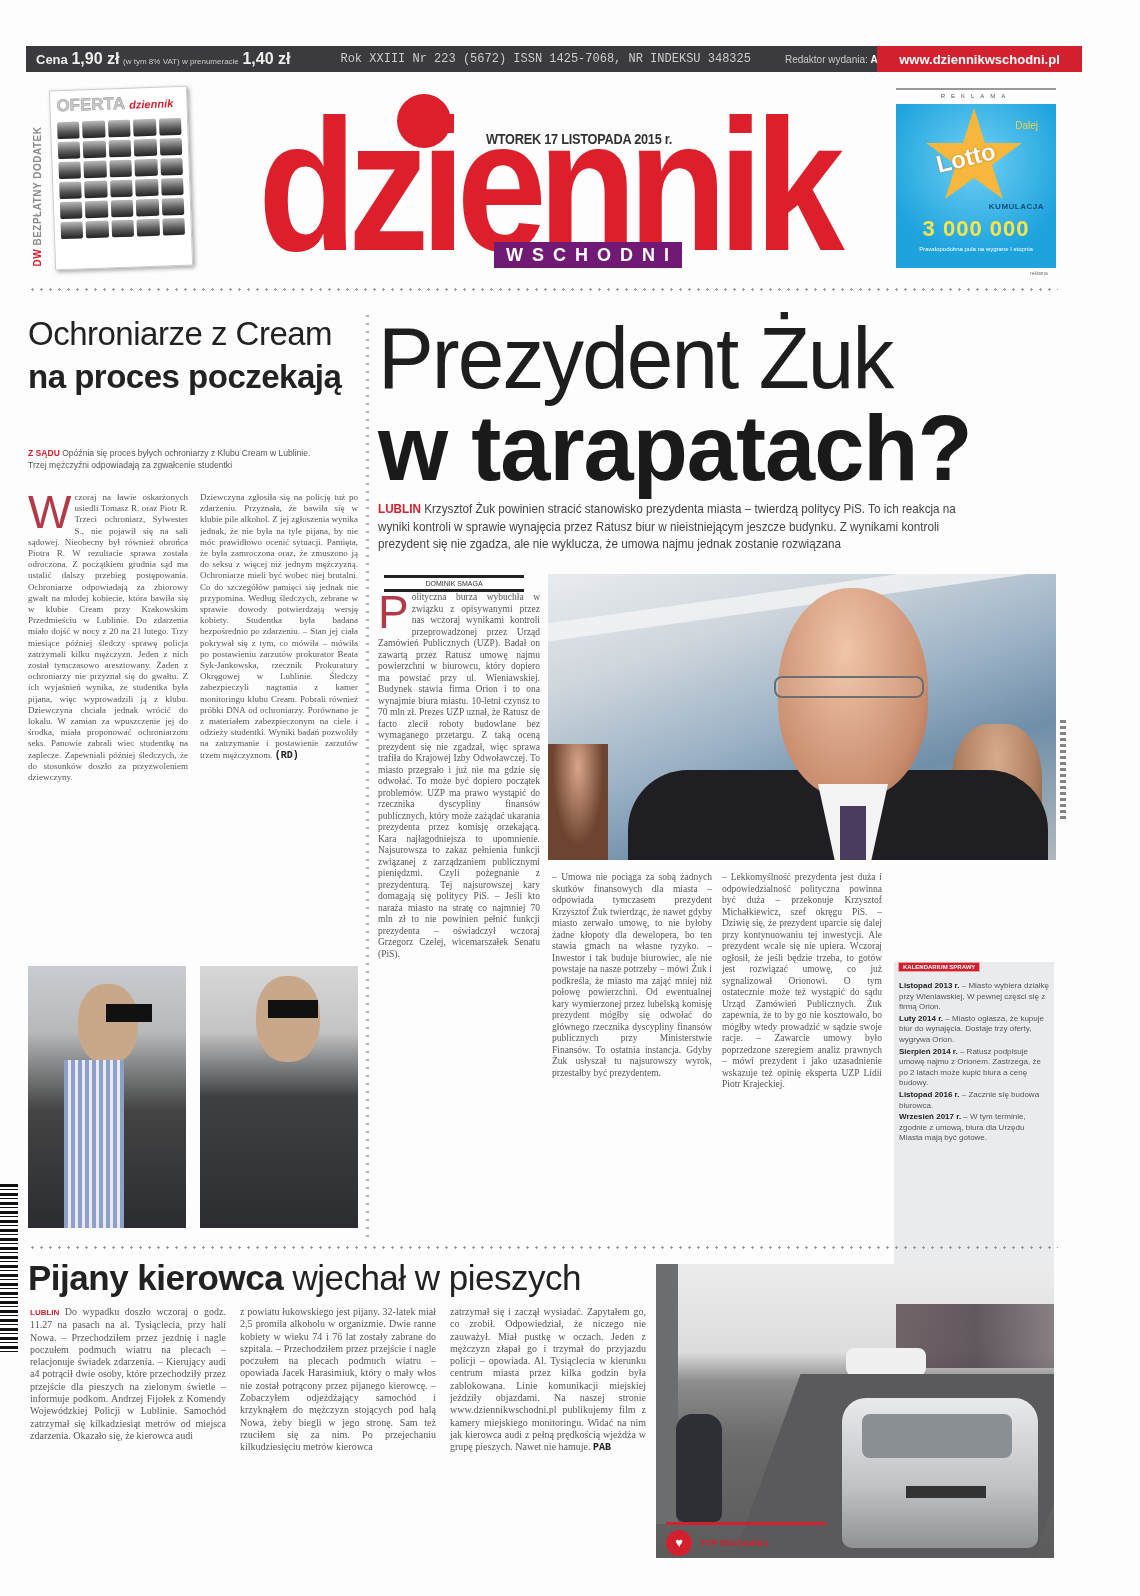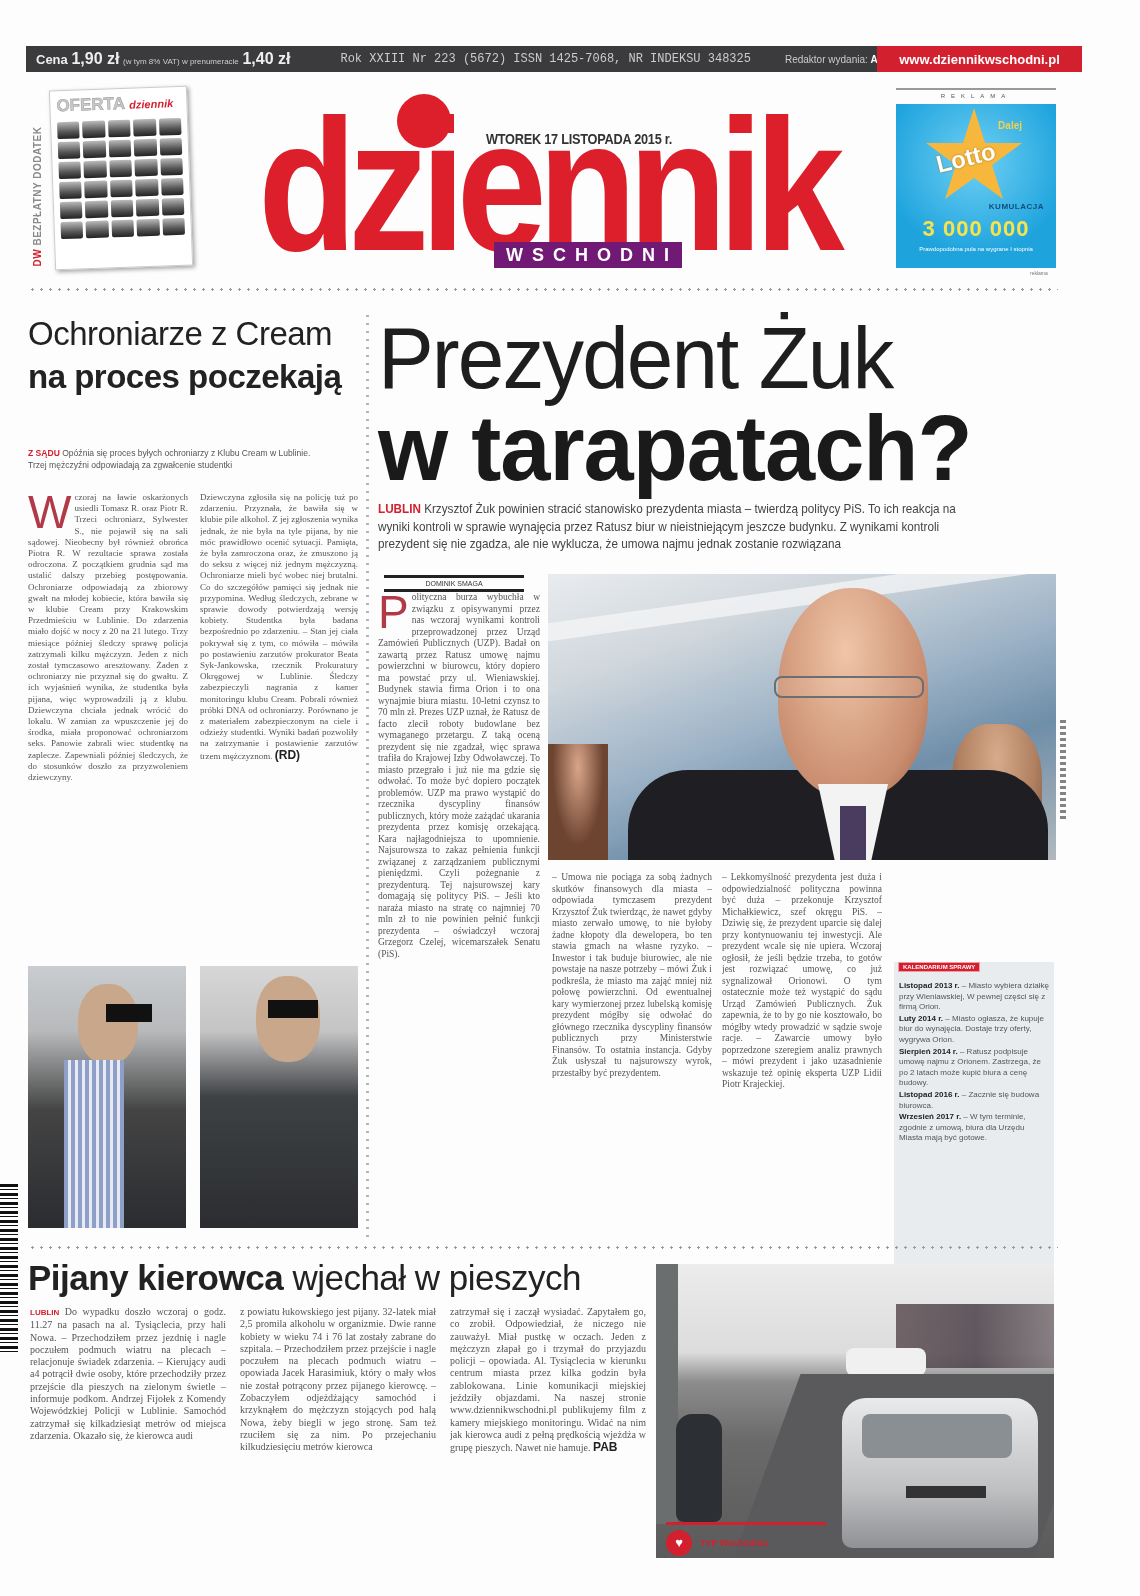--- a/index.html
+++ b/index.html
@@ -31,21 +31,21 @@
   .logo { position: absolute; left: 0; top: 0; font-family: "Liberation Sans", sans-serif; font-weight: bold; font-size: 188px; line-height: 190px; color: #dc1f2b; letter-spacing: -10px; transform: scaleX(0.86); transform-origin: left top; }
   .logo-dot { position: absolute; left: 139px; top: 4px; width: 54px; height: 54px; border-radius: 50%; background: #dc1f2b; }
   .date { position: absolute; left: 228px; top: 40px; font-size: 15px; font-weight: bold; color: #333; letter-spacing: -0.3px; transform: scaleX(0.85); transform-origin: left; white-space: nowrap; }
   .wschodni { position: absolute; left: 236px; top: 152px; width: 188px; height: 26px; background: #701a75; color: #fff; font-weight: bold; font-size: 18px; letter-spacing: 9px; text-align: center; line-height: 26px; padding-left: 8px; }
 
   
   .ad-label { position: absolute; left: 896px; top: 88px; width: 160px; border-top: 2px solid #999; text-align: center; font-size: 6px; letter-spacing: 6px; color: #555; padding-top: 3px; }
   .lotto { position: absolute; left: 896px; top: 104px; width: 160px; height: 164px; background: radial-gradient(circle at 50% 35%, #6fd0f4, #1ea3dd 70%); }
   .lotto .star { position: absolute; left: 28px; top: 4px; width: 100px; height: 100px; background: #f6b73c; clip-path: polygon(50% 0%, 61% 35%, 98% 35%, 68% 57%, 79% 91%, 50% 70%, 21% 91%, 32% 57%, 2% 35%, 39% 35%); }
   .lotto .star-word { position: absolute; left: 40px; top: 40px; color: #fff; font-weight: bold; font-size: 24px; transform: rotate(-14deg); text-shadow: 0 0 2px #a36b00; }
-  .lotto .plus { position: absolute; right: 34px; top: 16px; color: #f6d04a; font-size: 10px; font-weight: bold; }
+  .lotto .plus { position: absolute; right: 18px; top: 16px; color: #f6d04a; font-size: 10px; font-weight: normal; }
   .lotto .kum { position: absolute; right: 12px; top: 98px; color: #0d4e7a; font-size: 8px; font-weight: bold; letter-spacing: 0.5px; }
   .lotto .amount { position: absolute; left: 0; right: 0; top: 112px; text-align: center; color: #f7e44d; font-weight: bold; font-size: 22px; letter-spacing: 1px; }
   .lotto .note { position: absolute; left: 0; right: 0; top: 142px; text-align: center; color: #fff; font-size: 6px; }
   .ad-tag { position: absolute; left: 1030px; top: 270px; font-size: 5px; color: #777; }
 
   .dotrule { position: absolute; height: 3px; background-image: radial-gradient(circle, #9a9a9a 1.2px, transparent 1.4px); background-size: 9px 3px; }
   .dotrule-v { position: absolute; width: 3px; background-image: radial-gradient(circle, #b0b0b0 1.1px, transparent 1.3px); background-size: 3px 8px; }
 
   
   .left-head { position: absolute; left: 28px; top: 312px; width: 330px; font-size: 33px; line-height: 43px; color: #222; letter-spacing: -0.5px; }
@@ -95,21 +95,21 @@
   .bot-photo .car { position: absolute; left: 186px; top: 134px; width: 196px; height: 150px; background: linear-gradient(180deg, #e9eaeb, #bfc1c3 60%, #8f9194); border-radius: 24px 24px 10px 10px; }
   .bot-photo .wind { position: absolute; left: 206px; top: 150px; width: 150px; height: 44px; background: #8a8f94; border-radius: 8px; }
   .bot-photo .grill { position: absolute; left: 250px; top: 222px; width: 80px; height: 12px; background: #333; }
   .bot-photo .police { position: absolute; left: 190px; top: 84px; width: 80px; height: 28px; background: #f0f0f0; border-radius: 8px; }
   .bot-photo .crowd { position: absolute; left: 240px; top: 40px; width: 160px; height: 64px; background: linear-gradient(90deg, #5c4e52, #4b4048, #7a6f74); opacity: .85; }
   .bot-photo .tvbar { position: absolute; left: 10px; top: 258px; width: 160px; height: 3px; background: #d3202e; }
   .bot-photo .tvlogo { position: absolute; left: 10px; top: 266px; width: 26px; height: 26px; border-radius: 50%; background: #d3202e; color: #fff; text-align: center; font-size: 13px; line-height: 26px; }
   .bot-photo .tvtext { position: absolute; left: 44px; top: 274px; color: #d3202e; font-size: 9px; font-weight: bold; }
 
   .barcode { position: absolute; left: 0; top: 1184px; width: 18px; height: 170px; background: repeating-linear-gradient(180deg, #111 0 3px, #fff 3px 5px, #111 5px 6px, #fff 6px 9px); }
-  .page-ref { font-family: Liberation Sans, sans-serif; font-weight: bold; color: #222; font-size: 12px; }
+  .page-ref { font-family: Liberation Mono, monospace; font-weight: bold; color: #222; font-size: 10px; }
 </style>
 </head>
 <body>
 
 <div class="topbar">
   <div class="price">
     <span>Cena</span>
     <b>1,90 zł</b>
     <small>(w tym 8% VAT) w prenumeracie</small>
     <b>1,40 zł</b>

